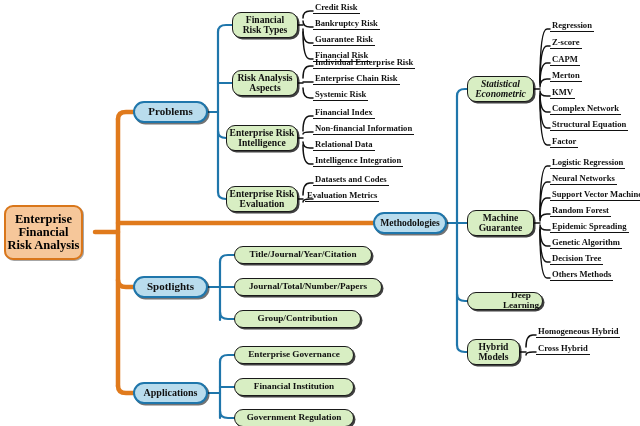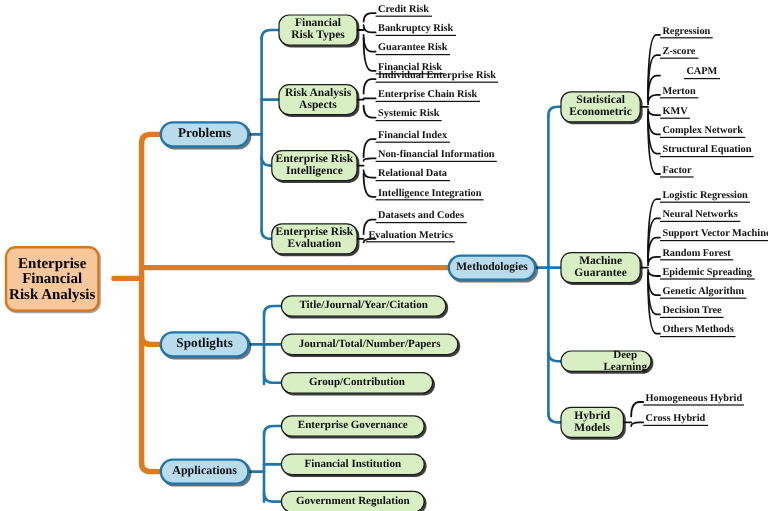--- a/index.html
+++ b/index.html
@@ -166,21 +166,21 @@
   <div class="node lvl2" style="left:226px;top:125px;width:72px;height:26px;">
     <span style="white-space:pre-line;">Enterprise Risk
 Intelligence</span>
   </div>
 
   <div class="node lvl2" style="left:226px;top:186px;width:72px;height:26px;">
     <span style="white-space:pre-line;">Enterprise Risk
 Evaluation</span>
   </div>
 
-  <div class="node lvl2" style="left:467px;top:76px;width:67px;height:26px;">
+  <div class="node lvl2" style="left:467px;top:76px;width:67px;height:26px;font-style:italic;">
     <span style="white-space:pre-line;">Statistical
 Econometric</span>
   </div>
 
   <div class="node lvl2" style="left:467px;top:210px;width:67px;height:26px;">
     <span style="white-space:pre-line;">Machine
 Guarantee</span>
   </div>
 
   <div class="node pill" style="left:467px;top:292px;width:76px;height:18px;padding-left:32px;">
@@ -224,21 +224,21 @@
   <div class="leaf" style="left:313px;top:107px;">Financial Index</div>
   <div class="leaf" style="left:313px;top:123px;">Non-financial Information</div>
   <div class="leaf" style="left:313px;top:139px;">Relational Data</div>
   <div class="leaf" style="left:313px;top:155px;">Intelligence Integration</div>
 
   <div class="leaf" style="left:313px;top:174px;">Datasets and Codes</div>
   <div class="leaf" style="left:305px;top:190px;">Evaluation Metrics</div>
 
   <div class="leaf" style="left:550px;top:20px;">Regression</div>
   <div class="leaf" style="left:550px;top:37px;">Z-score</div>
-  <div class="leaf" style="left:550px;top:54px;margin-left:20px;">CAPM</div>
+  <div class="leaf" style="left:550px;top:54px;">CAPM</div>
   <div class="leaf" style="left:550px;top:70px;">Merton</div>
   <div class="leaf" style="left:550px;top:87px;">KMV</div>
   <div class="leaf" style="left:550px;top:103px;">Complex Network</div>
   <div class="leaf" style="left:550px;top:119px;">Structural Equation</div>
   <div class="leaf" style="left:550px;top:136px;">Factor</div>
 
   <div class="leaf" style="left:550px;top:157px;">Logistic Regression</div>
   <div class="leaf" style="left:550px;top:173px;">Neural Networks</div>
   <div class="leaf" style="left:550px;top:189px;">Support Vector Machine</div>
   <div class="leaf" style="left:550px;top:205px;">Random Forest</div>

